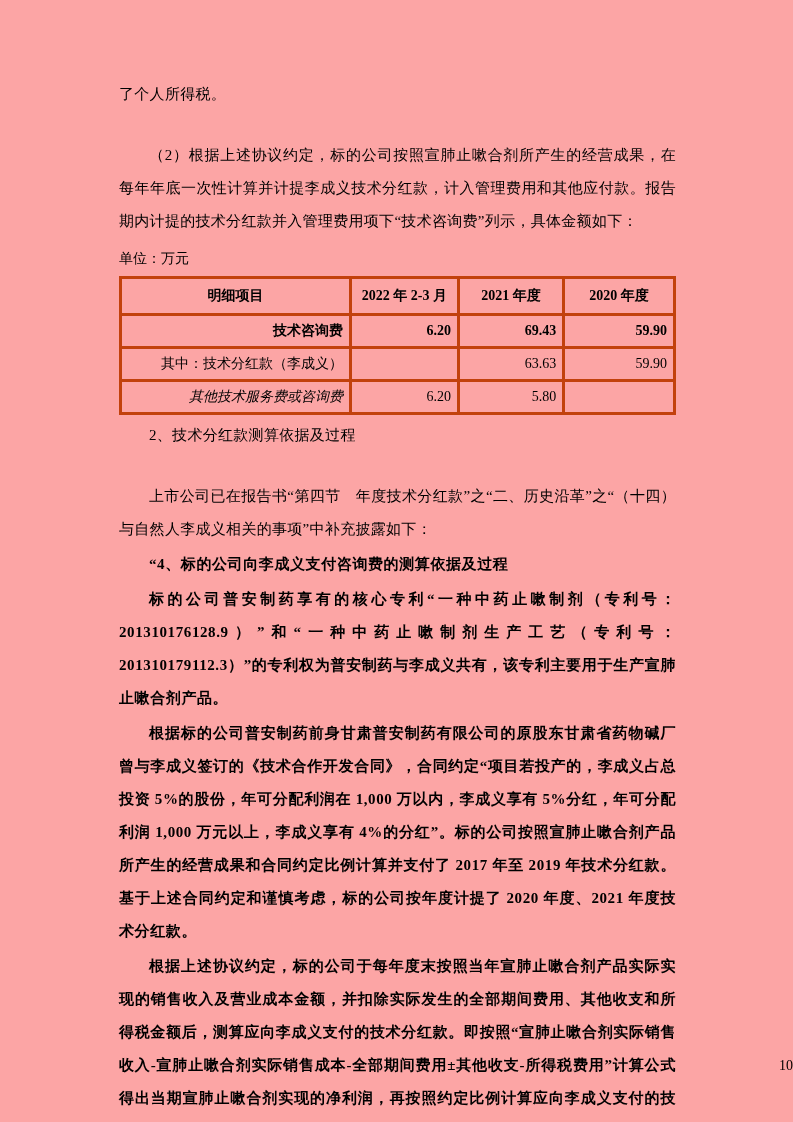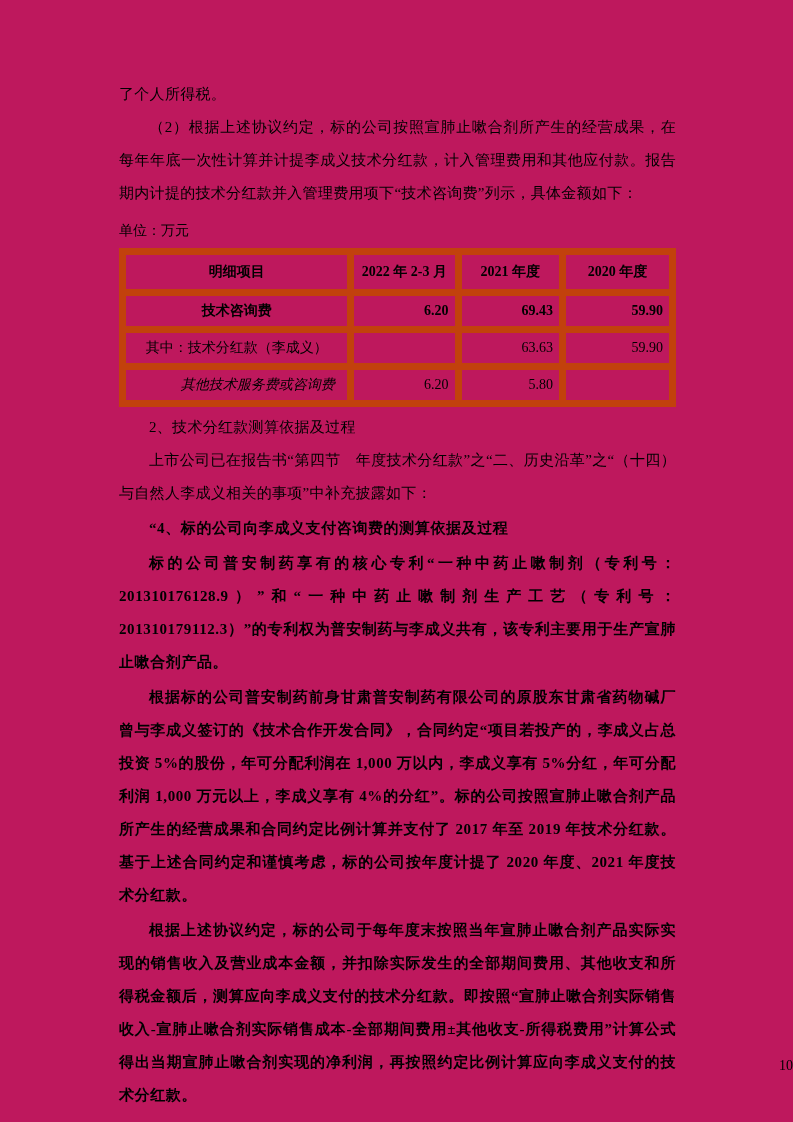--- a/index.html
+++ b/index.html
@@ -2,67 +2,67 @@
 <html><head>
 <meta charset="utf-8">
 <style>
   * { box-sizing: border-box; margin: 0; padding: 0; }
   html, body { background: #e8e8e8; }
   .page {
     position: relative;
     width: 793px;
     height: 1122px;
     margin: 0 auto;
-    background: #be185d;
+    background: #fca5a5;
     font-family: "Liberation Serif", "DejaVu Serif", serif;
     color: #000000;
     overflow: hidden;
   }
   .content {
     position: absolute;
     left: 119px;
     right: 117px;
     top: 78px;
   }
   .para {
     font-size: 15px;
     line-height: 33px;
     text-align: justify;
     letter-spacing: 0.3px;
   }
-  .indent { text-indent: 2em; }
+  .indent { text-indent: 2em; margin-top: 28px; }
   .bold { font-weight: bold; letter-spacing: 0.6px; }
   .unit-label {
     text-align: left;
     font-size: 14px;
     line-height: 26px;
     margin-top: 8px;
     padding-right: 2px;
   }
   table.detail-table {
     width: 100%;
     border-collapse: collapse;
     margin-top: 4px;
     table-layout: fixed;
   }
   table.detail-table th,
   table.detail-table td {
-    border: 7px solid #c2410c;
+    border: 3px solid #c2410c;
     font-size: 14px;
     line-height: 20px;
     padding: 5px 6px;
     overflow: hidden;
     white-space: nowrap;
   }
   table.detail-table th {
     font-weight: bold;
     text-align: center;
     padding: 7px 4px;
   }
-  td.cell-label { text-align: center; padding-left: 7px; }
+  td.cell-label { text-align: right; padding-left: 7px; }
   td.cell-label.sub-indent { padding-left: 48px; font-style: italic; }
   td.cell-num { text-align: right; padding-right: 9px; }
   .row-bold td { font-weight: bold; }
   .after-table { margin-top: 4px; }
   .space-before { margin-top: 2px; }
   .page-number {
     position: absolute;
     left: 0;
     right: 0;
     bottom: 48px;

